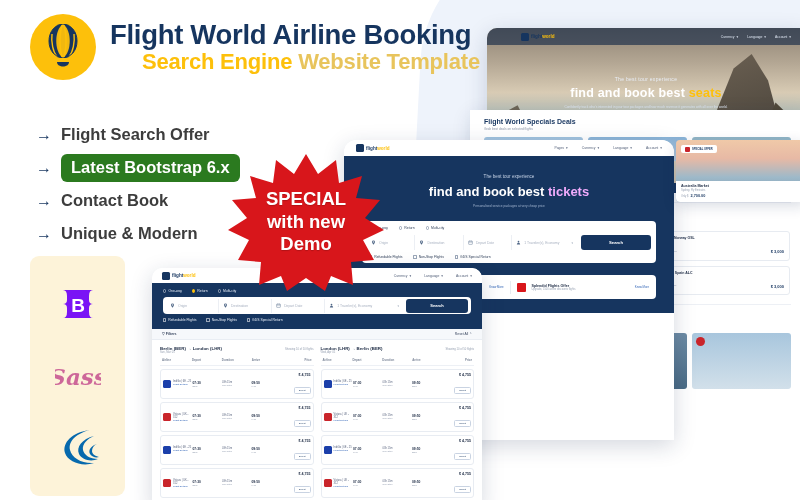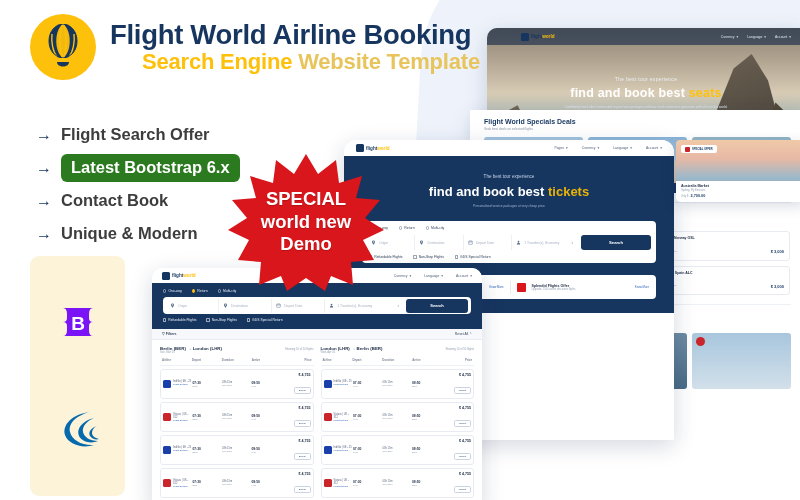--- a/index.html
+++ b/index.html
@@ -87,21 +87,21 @@
   .mA-deals h4 { font-size:6.5px; color:#16355f; }
 
   
   .mockB { left:344px; top:140px; width:330px; height:300px; border-radius:12px 12px 0 0; z-index:30; }
   .mB-nav { height:16px; background:#fff; display:flex; align-items:center; padding:0 12px;
             border-radius:12px 12px 0 0; }
   .mB-navitems { margin-left:auto; display:flex; gap:14px; }
   .mB-hero { background:#16355f; padding:18px 0 14px; }
   .mB-sub { text-align:center; font-size:4.6px; color:#c5d2e6; }
   .mB-h1 { text-align:center; font-size:13px; font-weight:bold; color:#ffffff; margin-top:5px; }
-  .mB-h1 i { color:#eab308; font-style:normal;margin-top:44px; }
+  .mB-h1 i { color:#f0abfc; font-style:normal;margin-top:44px; }
   .mB-p { text-align:center; font-size:3.2px; color:#9fb2cd; margin-top:5px; }
   .mB-form { margin:13px 18px 0; background:#fff; border-radius:4px; padding:5px 5px 4px; }
   .mB-radio { display:flex; gap:11px; padding:0 2px 4px; }
   .mB-row { display:flex; align-items:center; gap:4px; height:17px; }
   .mB-inp { flex:1; height:15px; display:flex; align-items:center; gap:3px; padding:0 4px;
             border-left:1px solid #eceff4; }
   .mB-inp:first-child { border-left:none; }
   .mB-btn { width:70px; height:15px; background:#16355f; border-radius:3px; color:#fff;
             font-size:4.2px; font-weight:bold; display:flex; align-items:center; justify-content:center; }
   .mB-chk { display:flex; gap:11px; padding:4px 2px 0; }
@@ -844,32 +844,37 @@
   </div>
 
   <div class="tech">
     <div class="tech-item">
       <svg width="42" height="36" viewBox="0 0 42 36">
         <path d="M6 4 q4 0 4 6 v4 q0 4-4 4 q4 0 4 4 v4 q0 6-4 6 h30 q-4 0-4-6 v-4 q0-4 4-4 q-4 0-4-4 V10 q0-6 4-6 Z" fill="#7a13f5"></path>
         <text x="21" y="26" font-size="19" font-weight="bold" fill="#fff" text-anchor="middle" font-family="Liberation Sans, sans-serif">B</text>
       </svg>
     </div>
     <div class="tech-item">
+      <svg width="48" height="34" viewBox="0 0 48 34">
+        <text x="24" y="26" font-size="24" fill="#cd6799" text-anchor="middle" font-family="DejaVu Serif, serif" font-style="italic" font-weight="bold">Sass</text>
+      </svg>
+    </div>
+    <div class="tech-item">
       <svg width="44" height="40" viewBox="0 0 44 40">
         <path d="M34 2 C16 4 6 15 9 25 C12 34 26 39 38 35 C26 36 16 30 14 22 C12 13 21 5 34 2 Z" fill="#0769ad"></path>
         <path d="M38 8 C26 11 20 19 23 26 C26 32 35 34 42 31 C34 31 28 27 27 22 C26 16 31 11 38 8 Z" fill="#0769ad"></path>
         <path d="M41 16 C35 18 32 22 34 26 C36 29 40 30 43 29 C39 28 36 26 36 23 C36 20 38 17 41 16 Z" fill="#0769ad"></path>
       </svg>
     </div>
   </div>
 
   <div class="badge-wrap">
     <svg width="160" height="140" viewBox="0 0 160 140">
       <polygon fill="#d8161b" points="80,2 92,22 110,8 113,31 136,24 130,46 154,48 139,66 158,78 137,88 148,108 125,110 127,133 105,124 99,139 80,126 61,139 55,124 33,133 35,110 12,108 23,88 2,78 21,66 6,48 30,46 24,24 47,31 50,8 68,22"></polygon>
     </svg>
     <div class="badge-txt">
       <span>SPECIAL</span>
-      <span>world new</span>
+      <span>with new</span>
       <span>Demo</span>
     </div>
   </div>
 
 </div>
 
 </body></html>

